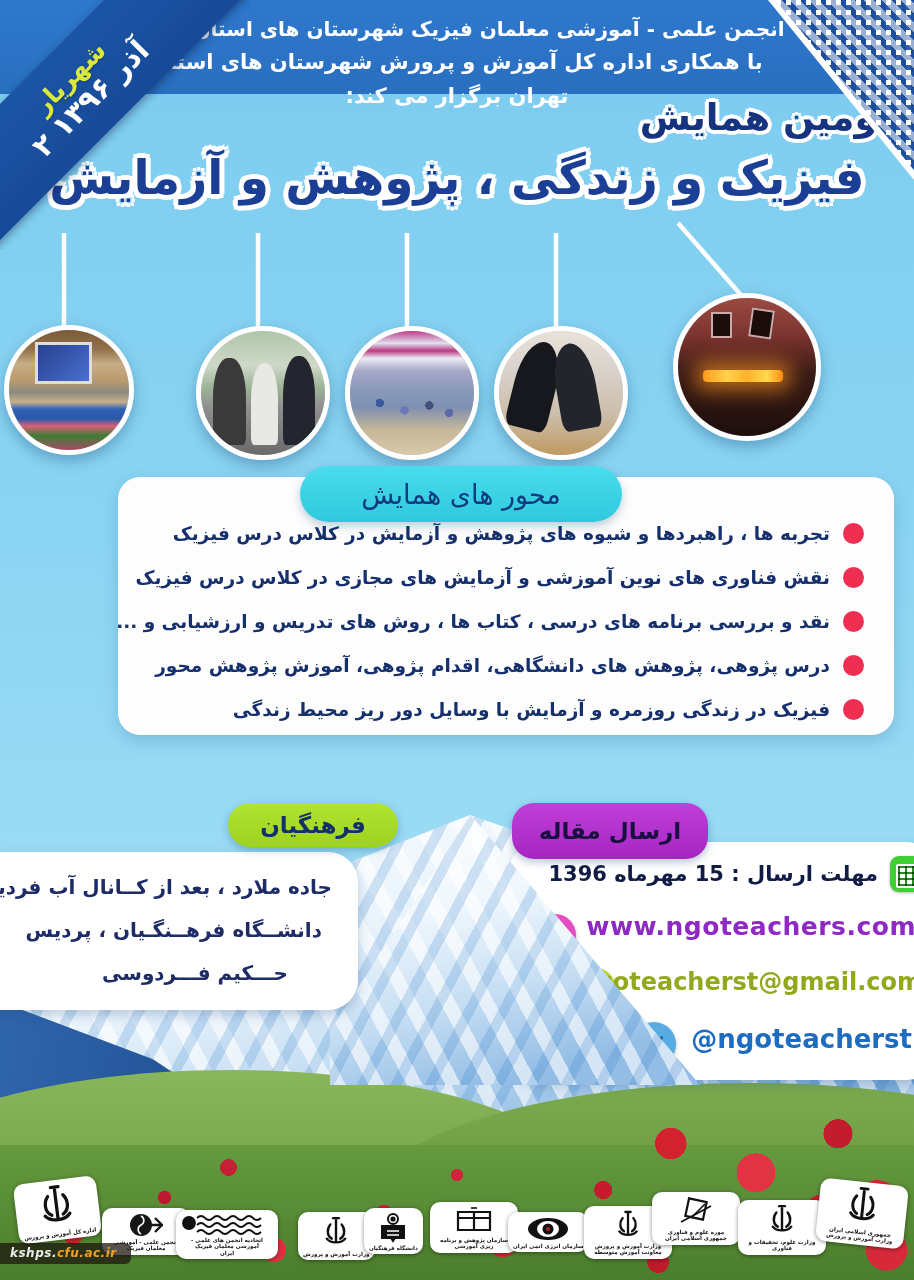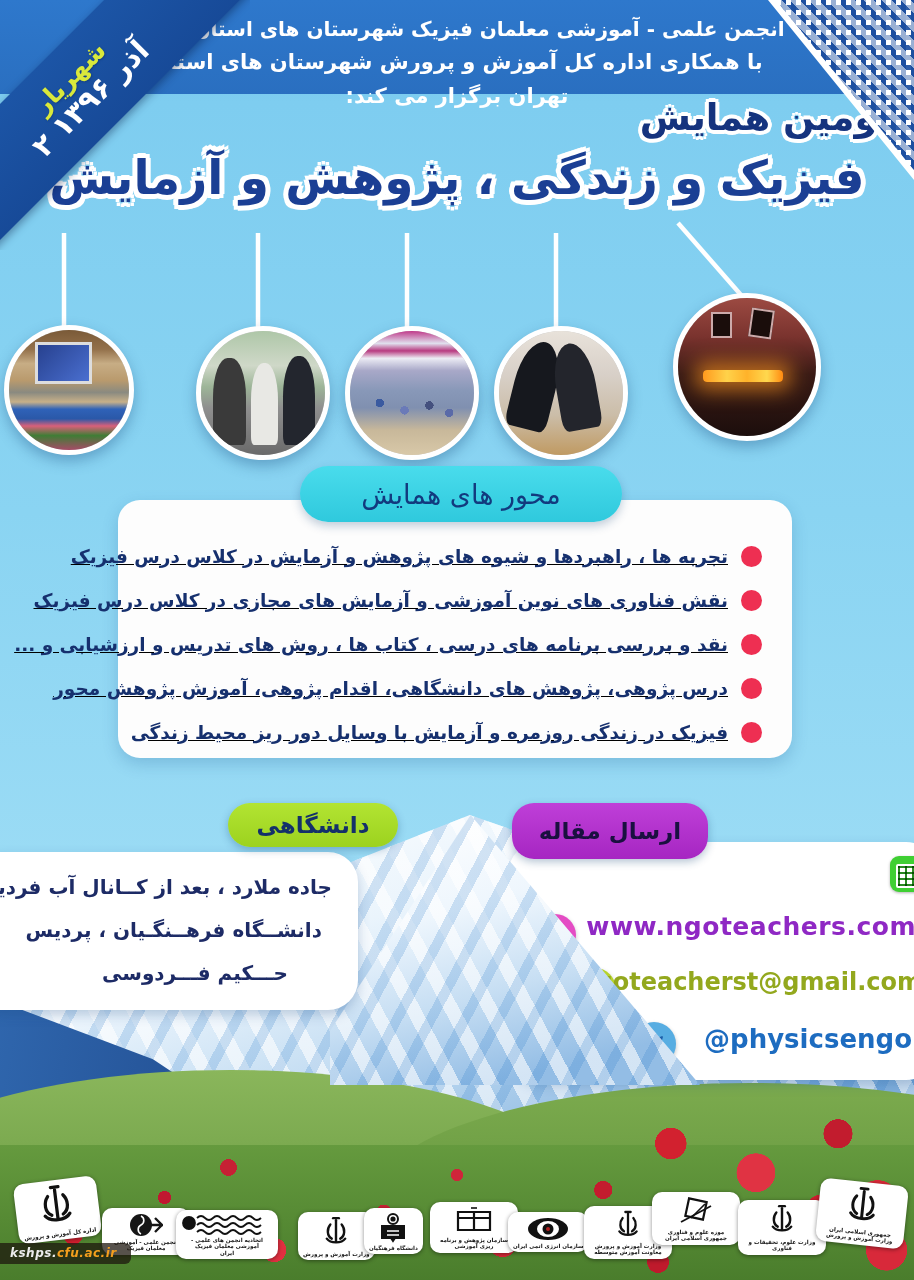--- a/index.html
+++ b/index.html
@@ -67,22 +67,22 @@
   .ph5 .frame1{position:absolute;left:24%;top:10%;width:12%;height:16%;background:#1a0d0b;border:2px solid #caa;}
   .ph5 .frame2{position:absolute;left:52%;top:8%;width:14%;height:18%;background:#1a0d0b;border:2px solid #caa;transform:rotate(8deg);}
   .ph5 .flames{position:absolute;left:18%;top:52%;width:58%;height:9%;border-radius:4px;
     background:linear-gradient(90deg,#ff9a1e,#ffd24a 30%,#ffb22a 55%,#ffd84e 80%,#ff8a10);
     box-shadow:0 0 20px 8px rgba(255,150,30,.65);}
 
   
   .topics-pill{position:absolute;left:300px;top:466px;width:322px;height:56px;border-radius:28px;
     background:linear-gradient(180deg,#49dcec,#2fc9dd);z-index:20;display:flex;align-items:center;justify-content:center;
     font-size:27px;font-weight:normal;color:#123a7e;direction:rtl;box-shadow:0 4px 10px rgba(10,60,110,.25);}
-  .topics-card{position:absolute;left:118px;top:500px;width:674px;height:258px;border-radius:22px;background:#fdfdfd;
-    z-index:15;box-shadow:0 6px 16px rgba(25,80,140,.22);padding-top:34px;box-sizing:border-box;text-decoration:underline;}
+  .topics-card{position:absolute;left:118px;top:477px;width:776px;height:258px;border-radius:22px;background:#fdfdfd;
+    z-index:15;box-shadow:0 6px 16px rgba(25,80,140,.22);padding-top:34px;box-sizing:border-box;}
   .topic-row{direction:rtl;display:flex;align-items:center;gap:13px;padding:0 30px 0 16px;height:44px;}
   .topic-dot{flex:0 0 auto;width:21px;height:21px;border-radius:50%;background:#ee2f52;}
   .topic-text{font-size:18.5px;font-weight:bold;color:#16306e;white-space:nowrap;}
 
   
   .sec-pill{position:absolute;left:228px;top:803px;width:170px;height:44px;border-radius:22px;background:linear-gradient(180deg,#b2e432,#9cd21f);
     z-index:50;display:flex;align-items:center;justify-content:center;font-size:23px;font-weight:bold;color:#14306a;direction:rtl;box-shadow:0 3px 8px rgba(10,60,110,.3);}
   .sub-pill{position:absolute;left:512px;top:803px;width:196px;height:56px;border-radius:22px;background:linear-gradient(180deg,#bf3fd8,#a626c2);
     z-index:50;display:flex;align-items:center;justify-content:center;font-size:23px;font-weight:bold;color:#1a1040;direction:rtl;box-shadow:0 3px 8px rgba(10,60,110,.3);}
 
@@ -260,34 +260,35 @@
     <div class="poppies"></div>
     <div class="poppies2"></div>
   </div>
   <div class="peak-front"></div>
 
   <div class="addr-card">
     <div class="addr-line">جاده ملارد ، بعد از کــانال آب فردیــس ،</div>
     <div class="addr-line i2">دانشــگاه فرهــنگـیان ،  پردیس</div>
     <div class="addr-line i3">حـــکیم فـــردوسی</div>
   </div>
-  <div class="sec-pill">دانشگاهی</div>
+  <div class="sec-pill">فرهنگیان</div>
 
   <div class="contact-card">
     <div class="cal-icon"></div>
+    <div class="deadline">مهلت ارسال : 15 مهرماه 1396</div>
     <div class="www-icon">www</div>
     <div class="site-text">www.ngoteachers.com</div>
     <div class="at-icon">@</div>
     <div class="email-text">ngoteacherst@gmail.com</div>
     <div class="tg-icon">
       <svg width="24" height="24" viewBox="0 0 24 24">
           <path d="M3 12 L20 5 L16 19 L11 14 L8 17 L8 12 Z" fill="none" stroke="#1d5fa8" stroke-width="1.8" stroke-linejoin="round"></path>
         </svg>
     </div>
-    <div class="tg-text">@physicsengo</div>
+    <div class="tg-text">@ngoteacherst</div>
   </div>
   <div class="sub-pill">ارسال مقاله</div>
 
   <div class="badge" style="left:16px;top:1180px;transform:rotate(-7deg);">
     <svg width="40" height="46" viewBox="0 0 20 24">
         <g stroke="#111" fill="none" stroke-width="1.7" stroke-linecap="round">
           <path d="M10 3v15"></path>
           <path d="M8 1.5h4"></path>
           <path d="M6 6c-2.5 3-2.5 8 1 10"></path>
           <path d="M14 6c2.5 3 2.5 8-1 10"></path>

